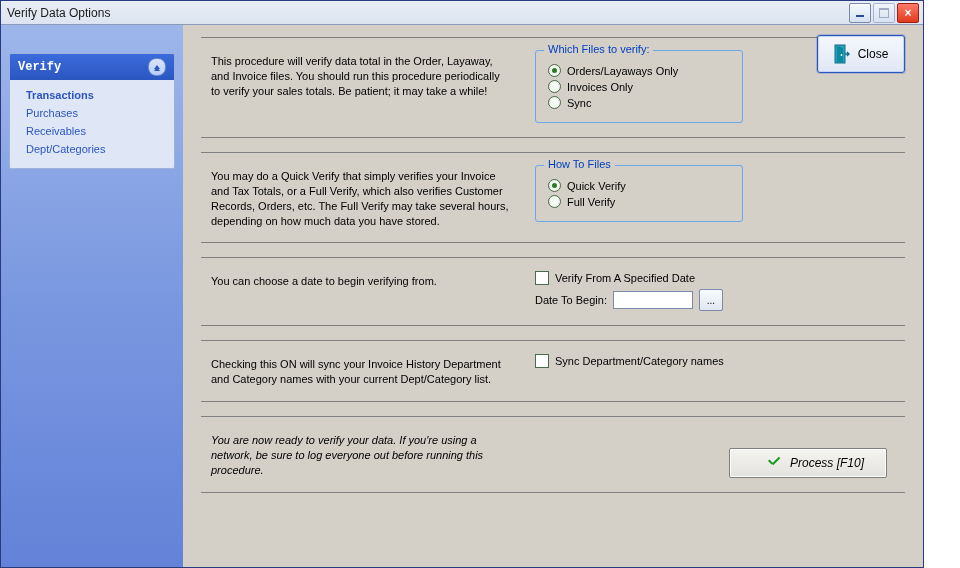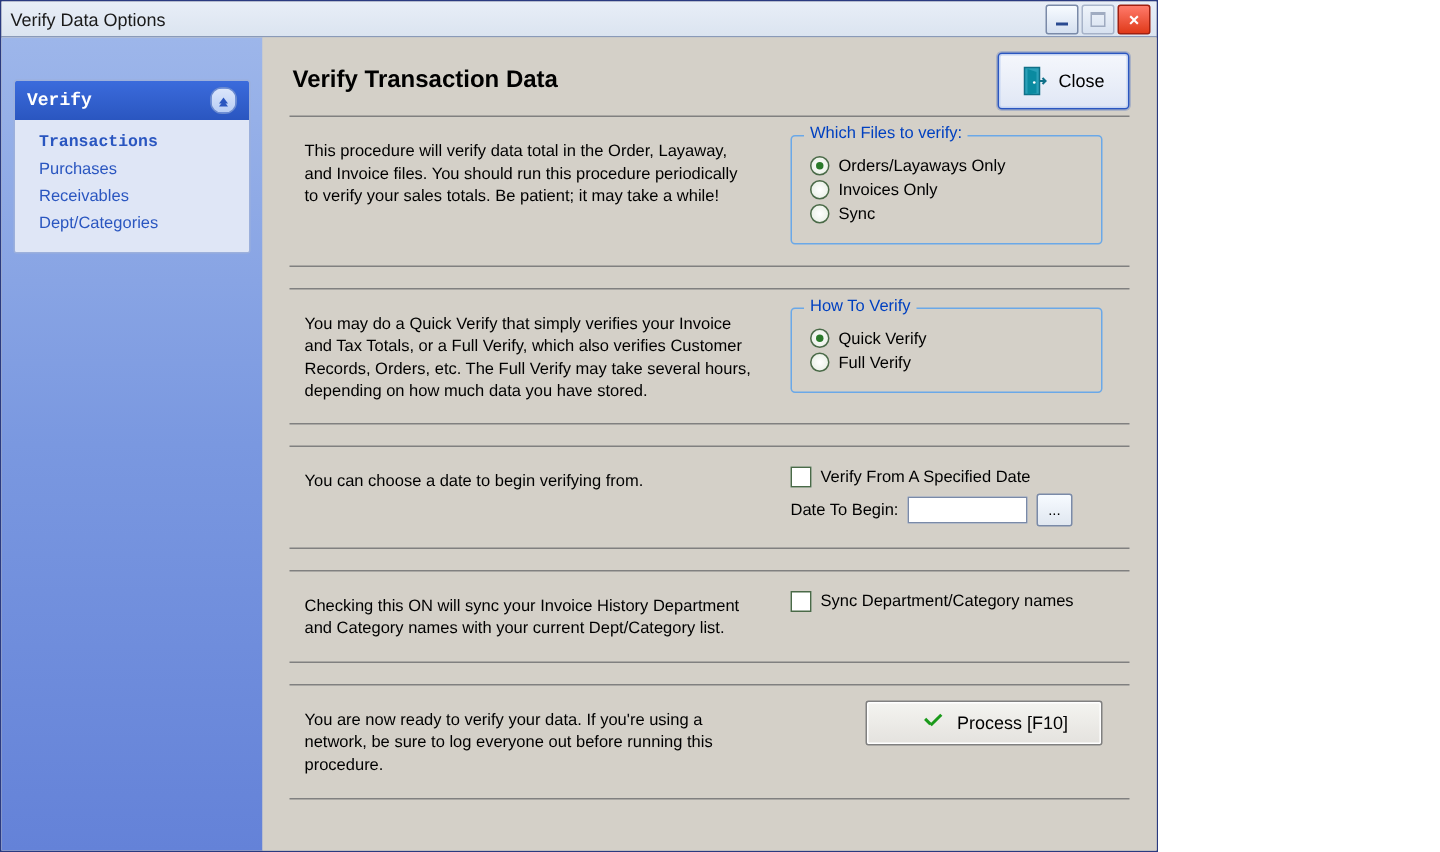--- a/index.html
+++ b/index.html
@@ -4,21 +4,21 @@
 <style>
   html, body {
     margin: 0;
     padding: 0;
     font-family: Tahoma, "Segoe UI", sans-serif;
     font-size: 11px;
     color: #000;
     background: #fff;
   }
   .window {
-    width: 772px;
+    width: 924px;
     height: 568px;
     background: #d4d0c8;
     border: 1px solid #2a3a80;
     box-sizing: border-box;
     display: flex;
     flex-direction: column;
   }
   
   .titlebar {
     height: 24px;
@@ -123,21 +123,21 @@
     border-bottom: 4px solid #2a56c0;
   }
   .side-body {
     padding: 6px 6px 10px 14px;
   }
   .side-item {
     color: #2a56c0;
     padding: 3px 2px;
     font-size: 11px;
   }
-  .side-item.active { font-weight: bold; font-family: Liberation Mono, monospace; }
+  .side-item.active { font-weight: bold; }
 
   
   .main {
     flex: 1;
     position: relative;
     padding: 12px 18px 18px 18px;
     box-sizing: border-box;
     background: #d4d0c8;
   }
 
@@ -284,21 +284,22 @@
   }
   .checkmark::after {
     content: "";
     position: absolute;
     left: 3px; top: 2px;
     width: 10px; height: 2px;
     background: #1a9a1a;
     transform: rotate(-45deg);
   }
   .section-last {
-    align-items: flex-start;
+    align-items: flex-end;
+    font-style: italic;
   }
   .section-last .controls {
     margin-left: auto;
   }
 </style>
 </head>
 <body>
 
 <div class="window">
 
@@ -343,21 +344,20 @@
           <svg width="16" height="20" viewBox="0 0 16 20">
             <rect x="1" y="1" width="10" height="18" fill="#2aa0b8" stroke="#107088"></rect>
             <polygon points="3,2 9,4 9,18 3,19" fill="#0a8aa0"></polygon>
             <circle cx="7.5" cy="11" r="0.9" fill="#fff"></circle>
             <path d="M11 10 L15 10 M13 8 L15 10 L13 12" stroke="#107088" stroke-width="1.4" fill="none"></path>
           </svg>
         </span>
         <span>Close</span>
       </div>
 
-      <div class="page-title">Verify Transaction Data</div>
 
       <div class="section-row">
         <div class="desc">This procedure will verify data total in the Order, Layaway, and Invoice files.  You should run this procedure periodically to verify your sales totals.  Be patient; it may take a while!</div>
         <div class="controls">
           <div class="groupbox">
             <span class="legend">Which Files to verify:</span>
             <div class="radio-opt">
               <span class="radio-dot checked"></span>
               <span>Orders/Layaways Only</span>
             </div>
@@ -370,21 +370,21 @@
               <span>Sync</span>
             </div>
           </div>
         </div>
       </div>
 
       <div class="section-row">
         <div class="desc">You may do a Quick Verify that simply verifies your Invoice and Tax Totals, or a Full Verify, which also verifies Customer Records, Orders, etc.  The Full Verify may take several hours, depending on how much data you have stored.</div>
         <div class="controls">
           <div class="groupbox">
-            <span class="legend">How To Verify</span>
+            <span class="legend">How To Files</span>
             <div class="radio-opt">
               <span class="radio-dot checked"></span>
               <span>Quick Verify</span>
             </div>
             <div class="radio-opt">
               <span class="radio-dot"></span>
               <span>Full Verify</span>
             </div>
           </div>
         </div>

